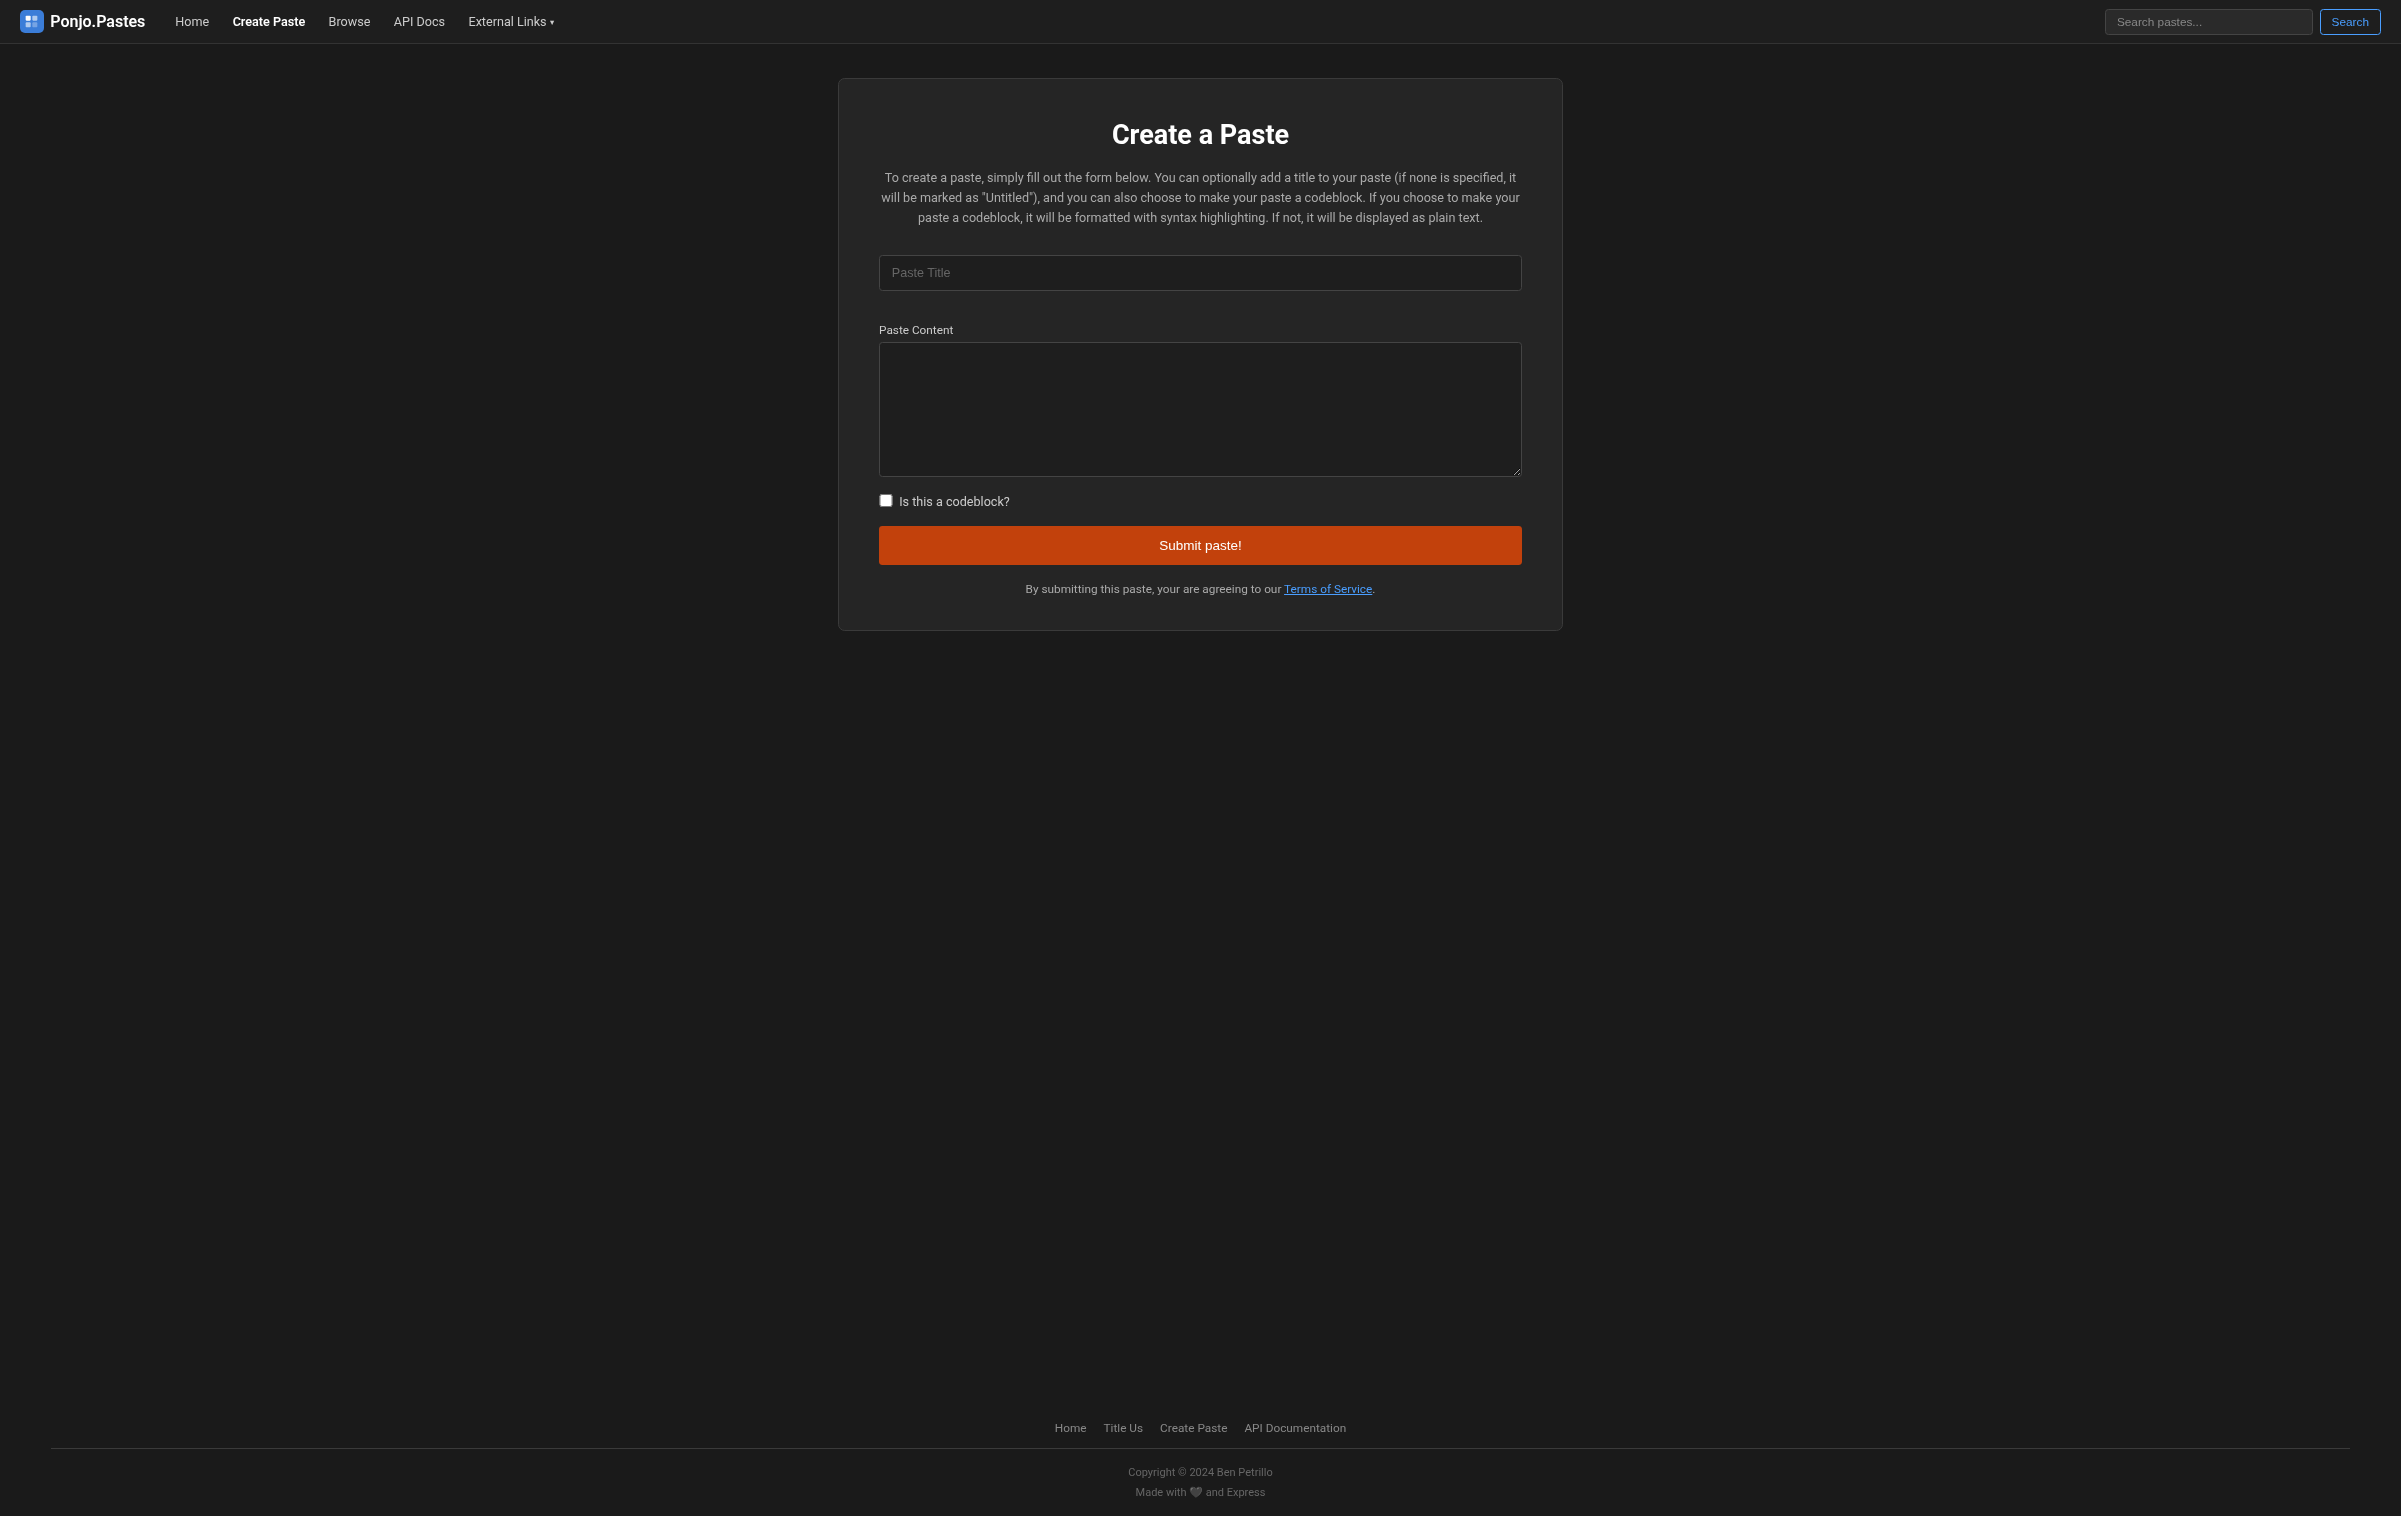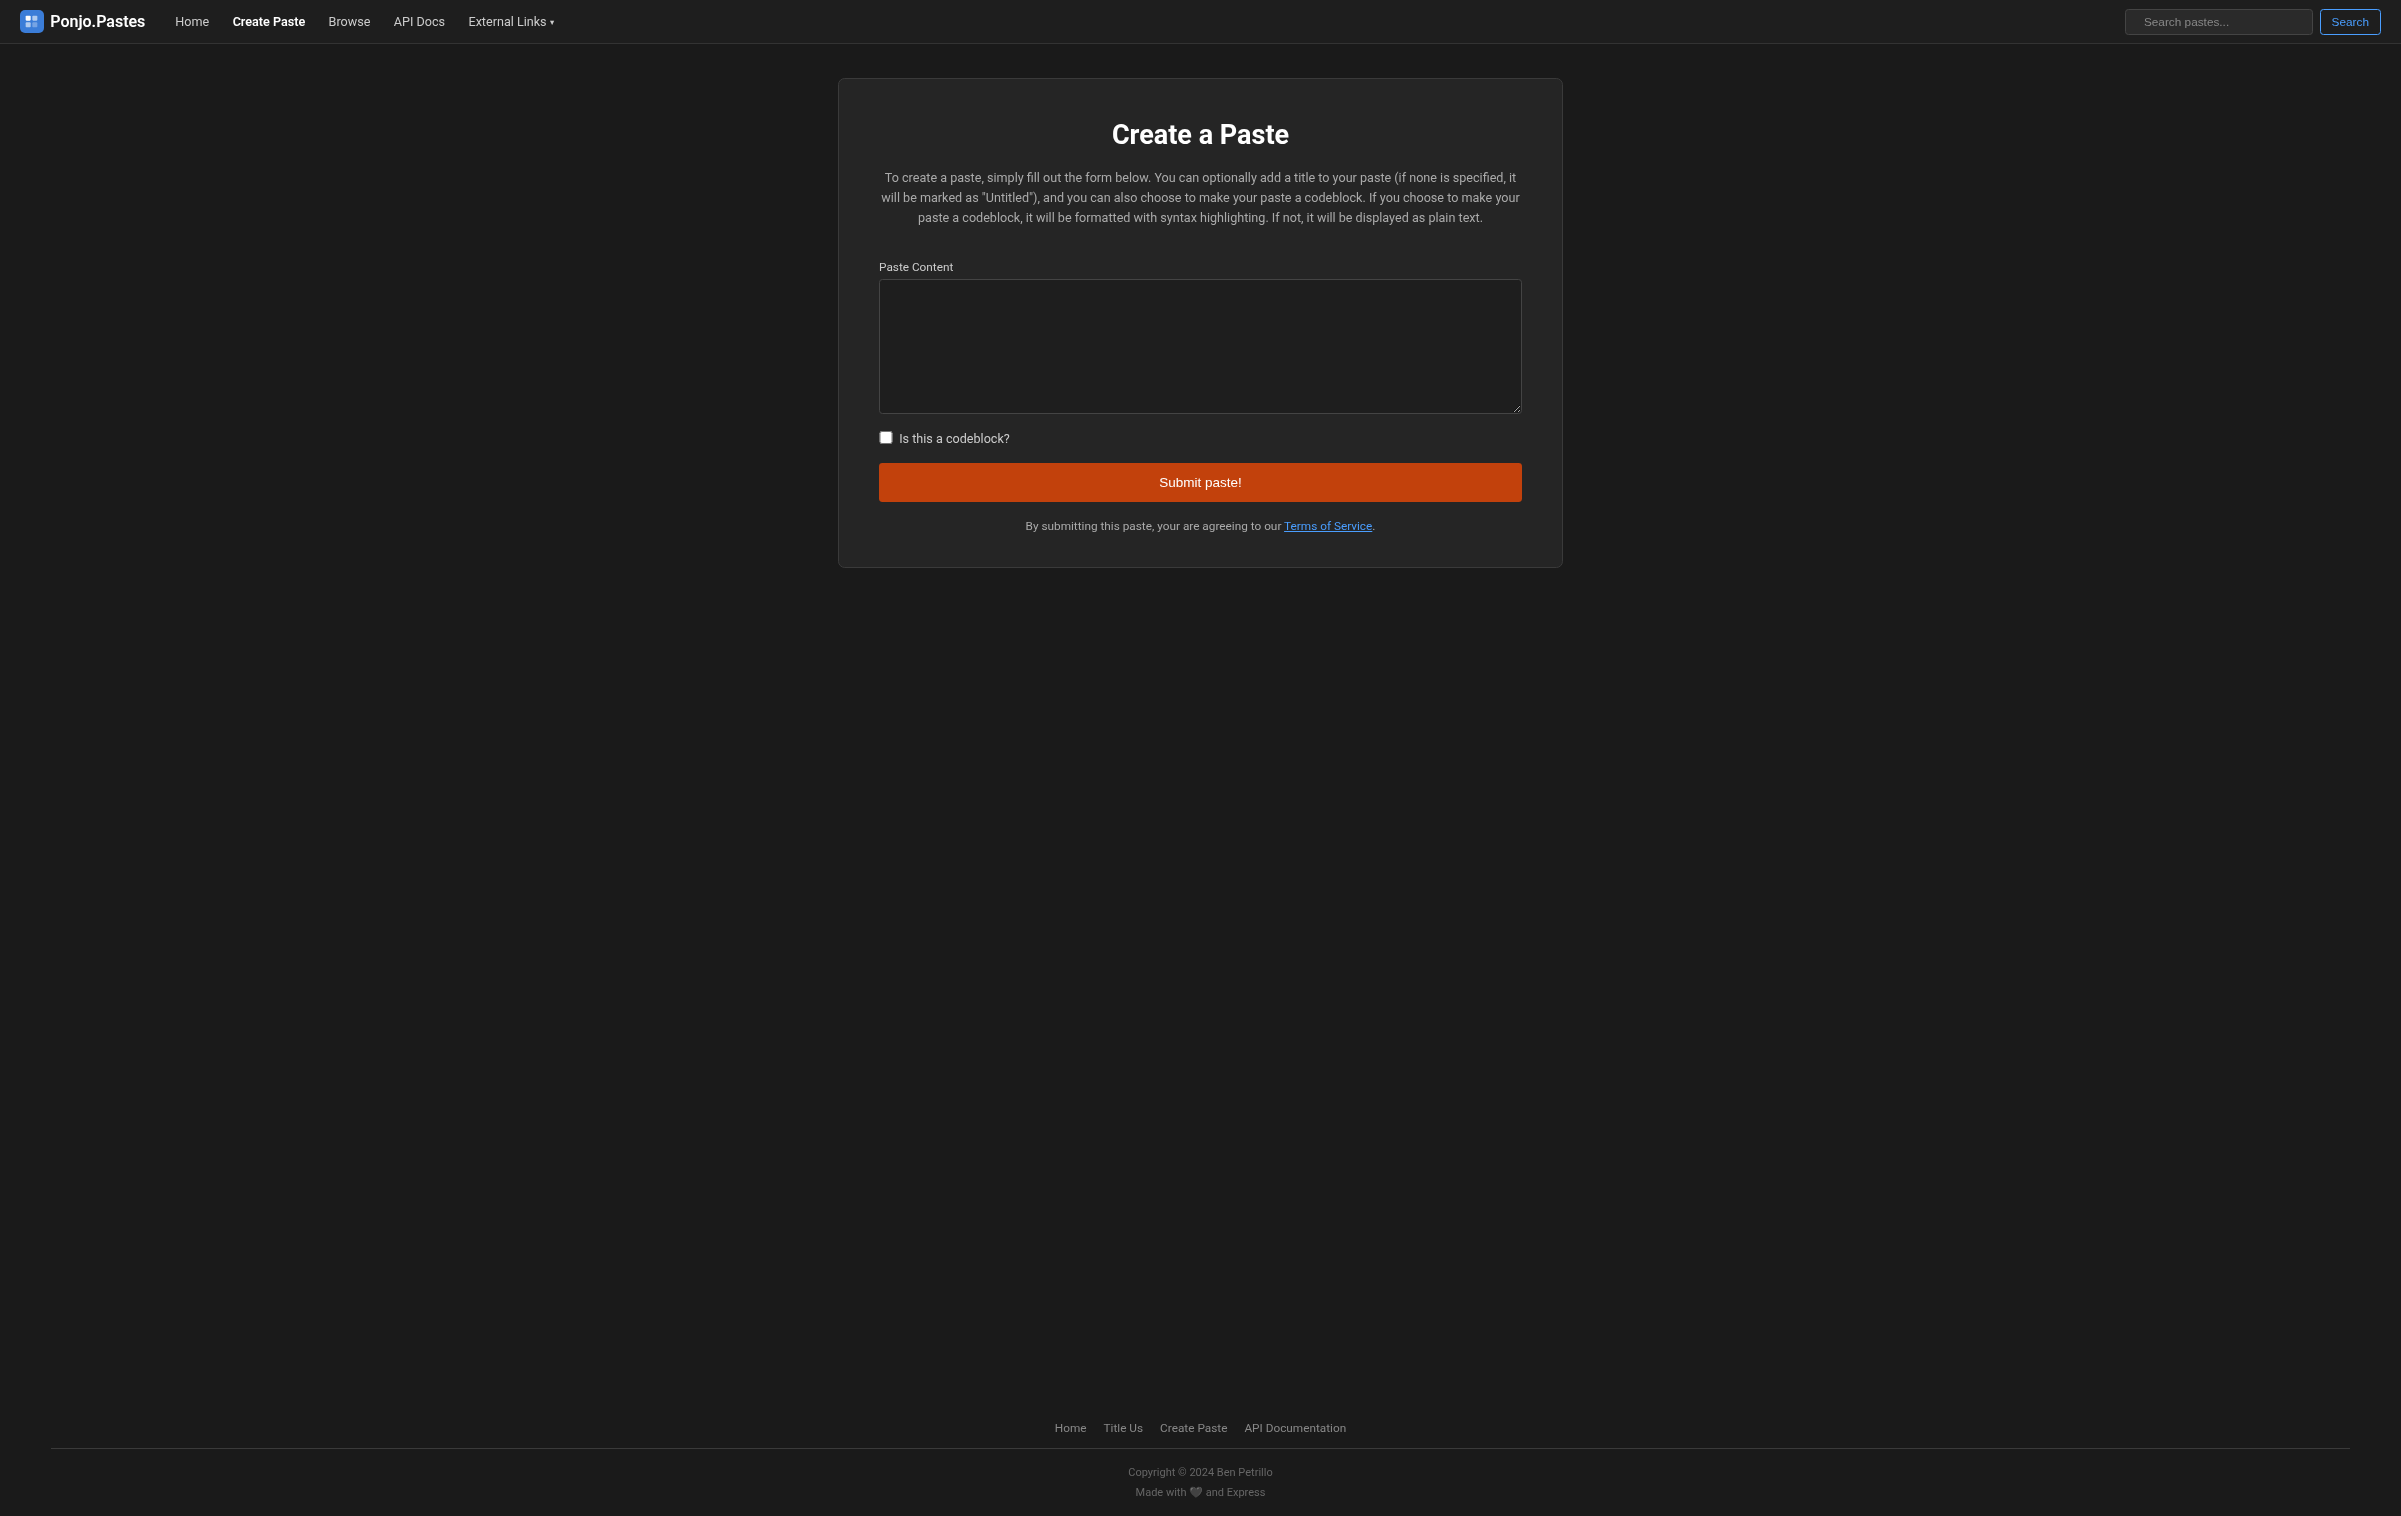--- a/index.html
+++ b/index.html
@@ -94,23 +94,23 @@
       align-items: center;
       gap: 6.7px;
       margin-left: auto;
     }
 
     .search-input {
       background: #2a2a2a;
       border: 0.8px solid #444;
       border-radius: 3.4px;
       color: #ccc;
-      padding: 5px 18px;
-      font-size: 11.8px;
-      width: 188px;
+      padding: 5px 11px;
+      font-size: 11.8px;
+      width: 208px;
       outline: none;
     }
 
     .search-input::placeholder {
       color: #888;
     }
 
     .search-btn {
       background: transparent;
       border: 0.8px solid #4a9eff;
@@ -317,20 +317,23 @@
   </div>
 </nav>
 
 <div class="main-content">
   <div class="card">
 
     <h1 class="card-title">Create a Paste</h1>
 
     <p class="card-description">To create a paste, simply fill out the form below. You can optionally add a title to your paste (if none is specified, it will be marked as "Untitled"), and you can also choose to make your paste a codeblock. If you choose to make your paste a codeblock, it will be formatted with syntax highlighting. If not, it will be displayed as plain text.</p>
 
+    <div class="form-group">
+      <input class="form-input" type="text" placeholder="Paste Title" style="">
+    </div>
 
     <div class="form-group">
       <label class="form-label">Paste Content</label>
       <textarea class="form-textarea" style=""></textarea>
     </div>
 
     <div class="checkbox-group">
       <input type="checkbox" id="codeblock-check" style="">
       <label class="checkbox-label" for="codeblock-check">Is this a codeblock?</label>
     </div>

